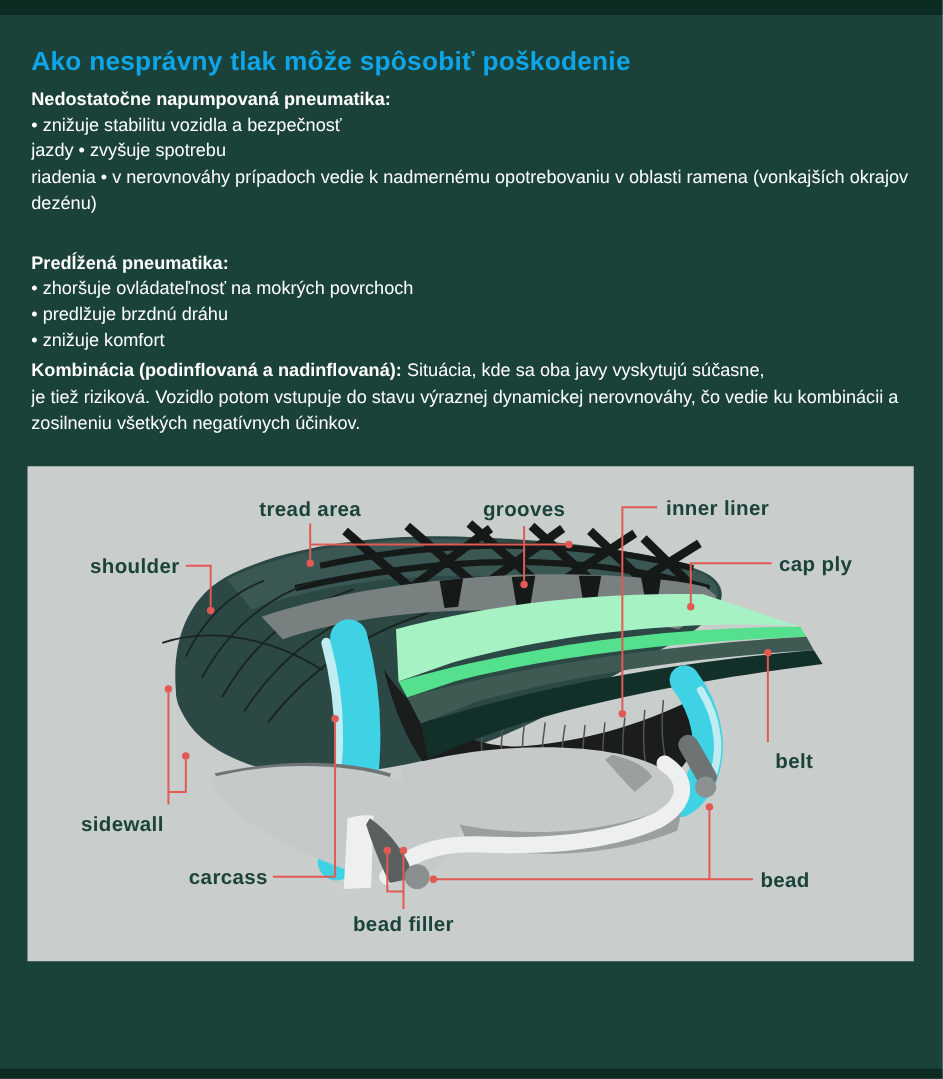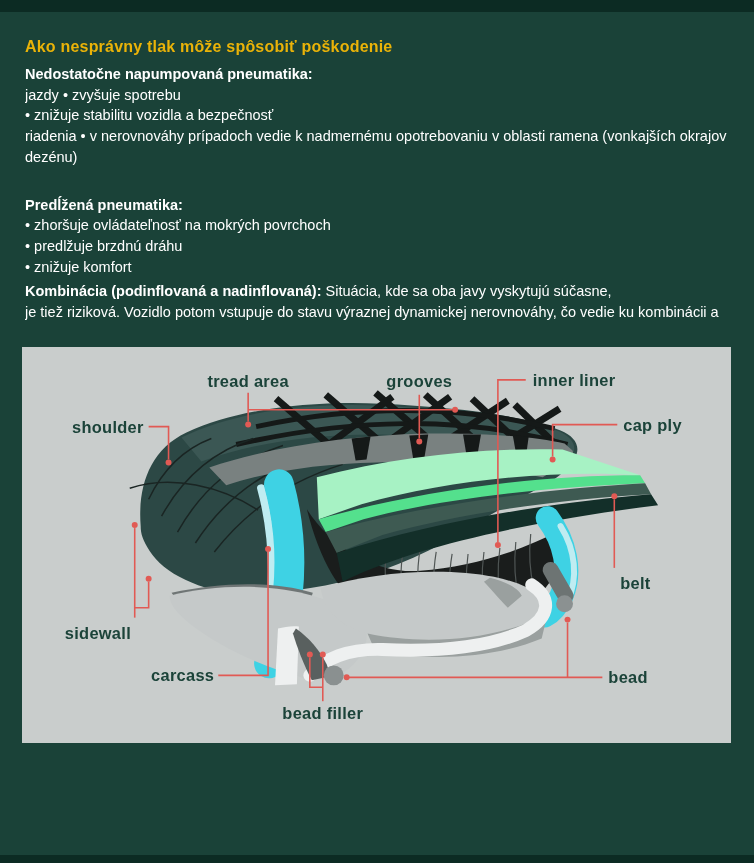--- a/index.html
+++ b/index.html
@@ -1,21 +1,21 @@
 <!DOCTYPE html>
 <html><head>
 <meta charset="utf-8">
 <style>
   html,body{margin:0;padding:0;}
   body{font-family:"Liberation Sans","DejaVu Sans",sans-serif;}
   .page{position:relative;width:754px;height:863px;background:#1A4238;overflow:hidden;}
   .bar-top{position:absolute;top:0;left:0;width:754px;height:12px;background:#0C2B23;}
   .bar-bottom{position:absolute;bottom:0;left:0;width:754px;height:8px;background:#0C2B23;}
   .content{position:relative;padding:38px 25px 0 25px;color:#ffffff;}
-  h1{margin:0;font-size:16px;font-weight:bold;letter-spacing:.2px;color:#eab308;}
+  h1{margin:0;font-size:21px;font-weight:bold;letter-spacing:.2px;color:#0ea5e9;}
   .section{margin-top:8px;font-size:14.5px;line-height:20.7px;}
   .section.s2{margin-top:27px;}
   .section.s3{margin-top:4px;}
   .line{white-space:nowrap;overflow:hidden;}
   .strong{font-weight:bold;}
   .card{position:relative;margin-left:-3px;margin-top:24px;width:709px;height:396px;background:#C9CDCC;}
   .card svg{display:block;width:100%;height:100%;}
   .lbl{font-size:16.5px;font-weight:600;fill:#1B4339;letter-spacing:.3px;}
   .red{stroke:#E15A54;stroke-width:1.6;fill:none;}
   .dot{fill:#E15A54;stroke:none;}
@@ -24,36 +24,37 @@
 <body>
 
 <div class="page">
   <div class="bar-top"></div>
 
   <div class="content">
     <h1>Ako nesprávny tlak môže spôsobiť poškodenie</h1>
 
     <div class="section s1">
       <div class="line strong">Nedostatočne napumpovaná pneumatika:</div>
+      <div class="line">• znižuje stabilitu vozidla a bezpečnosť</div>
       <div class="line">jazdy • zvyšuje spotrebu</div>
-      <div class="line">• znižuje stabilitu vozidla a bezpečnosť</div>
       <div class="line">riadenia • v nerovnováhy prípadoch vedie k nadmernému opotrebovaniu v oblasti ramena (vonkajších okrajov</div>
       <div class="line">dezénu)</div>
     </div>
 
     <div class="section s2">
       <div class="line strong">Predĺžená pneumatika:</div>
       <div class="line">• zhoršuje ovládateľnosť na mokrých povrchoch</div>
       <div class="line">• predlžuje brzdnú dráhu</div>
       <div class="line">• znižuje komfort</div>
     </div>
 
     <div class="section s3">
       <div class="line"><span class="strong">Kombinácia (podinflovaná a nadinflovaná):</span> <span>Situácia, kde sa oba javy vyskytujú súčasne,</span></div>
       <div class="line">je tiež riziková. Vozidlo potom vstupuje do stavu výraznej dynamickej nerovnováhy, čo vedie ku kombinácii a</div>
+      <div class="line">zosilneniu všetkých negatívnych účinkov.</div>
     </div>
 
     <div class="card">
       <svg viewBox="0 0 712 398">
 
         <path fill="#2C4845" d="M119,180 C116,142 127,104 165,86 C218,61 295,54 360,57 C430,60 502,68 541,84 C556,90 562,101 555,112 C548,124 534,135 517,143 L468,170 C428,197 388,216 348,229 C308,241 258,249 223,248 C178,246 142,227 128,205 C121,194 119,188 119,180 Z"></path>
 
         <path fill="#3B5754" d="M160,91 C214,64 292,56 358,59 C428,62 500,70 540,85 C551,90 557,98 554,106 L545,115 C498,99 430,90 362,88 C297,87 232,96 180,115 Z"></path>
 
         <g stroke="#151918" stroke-width="7" fill="none">

